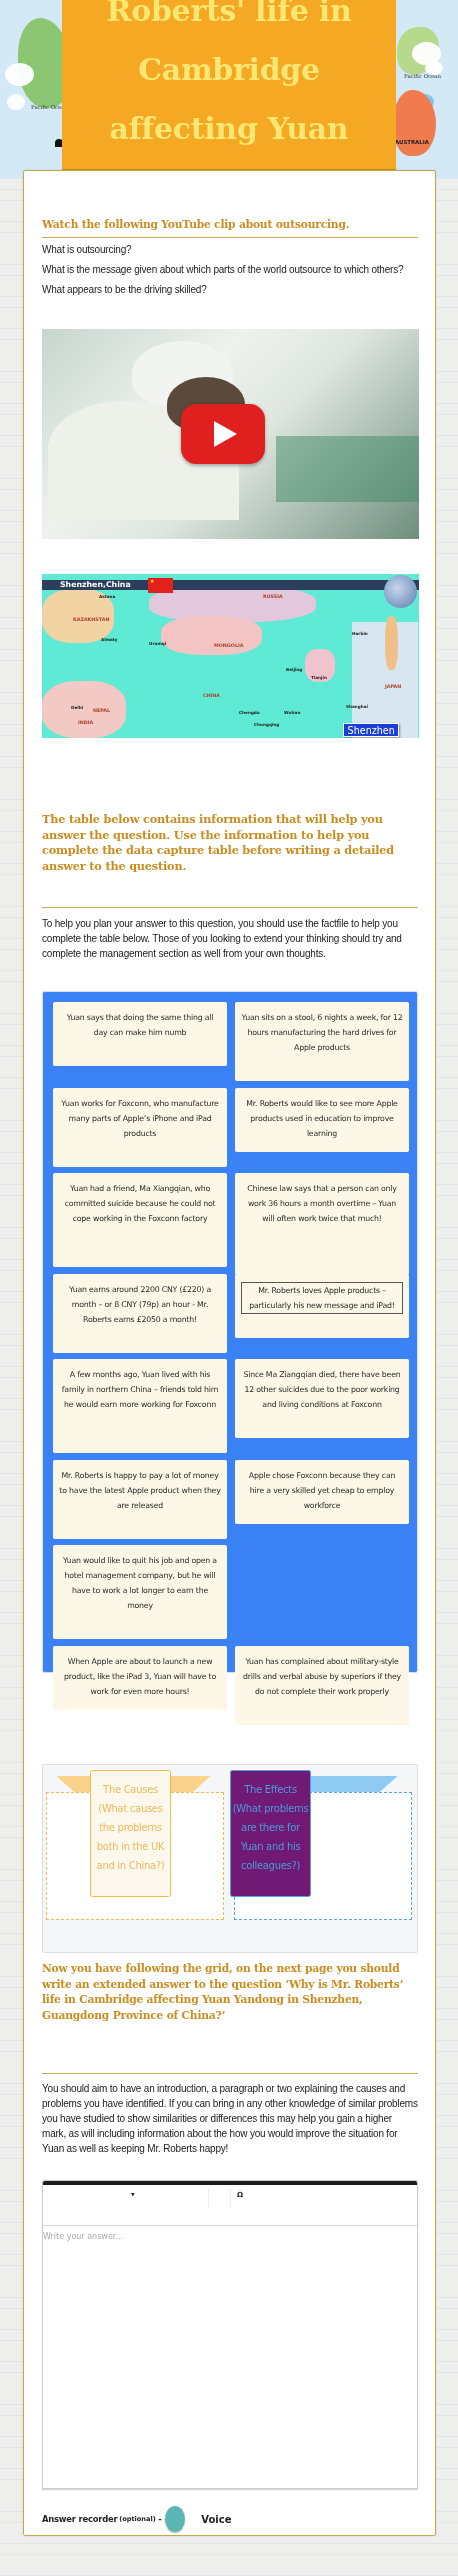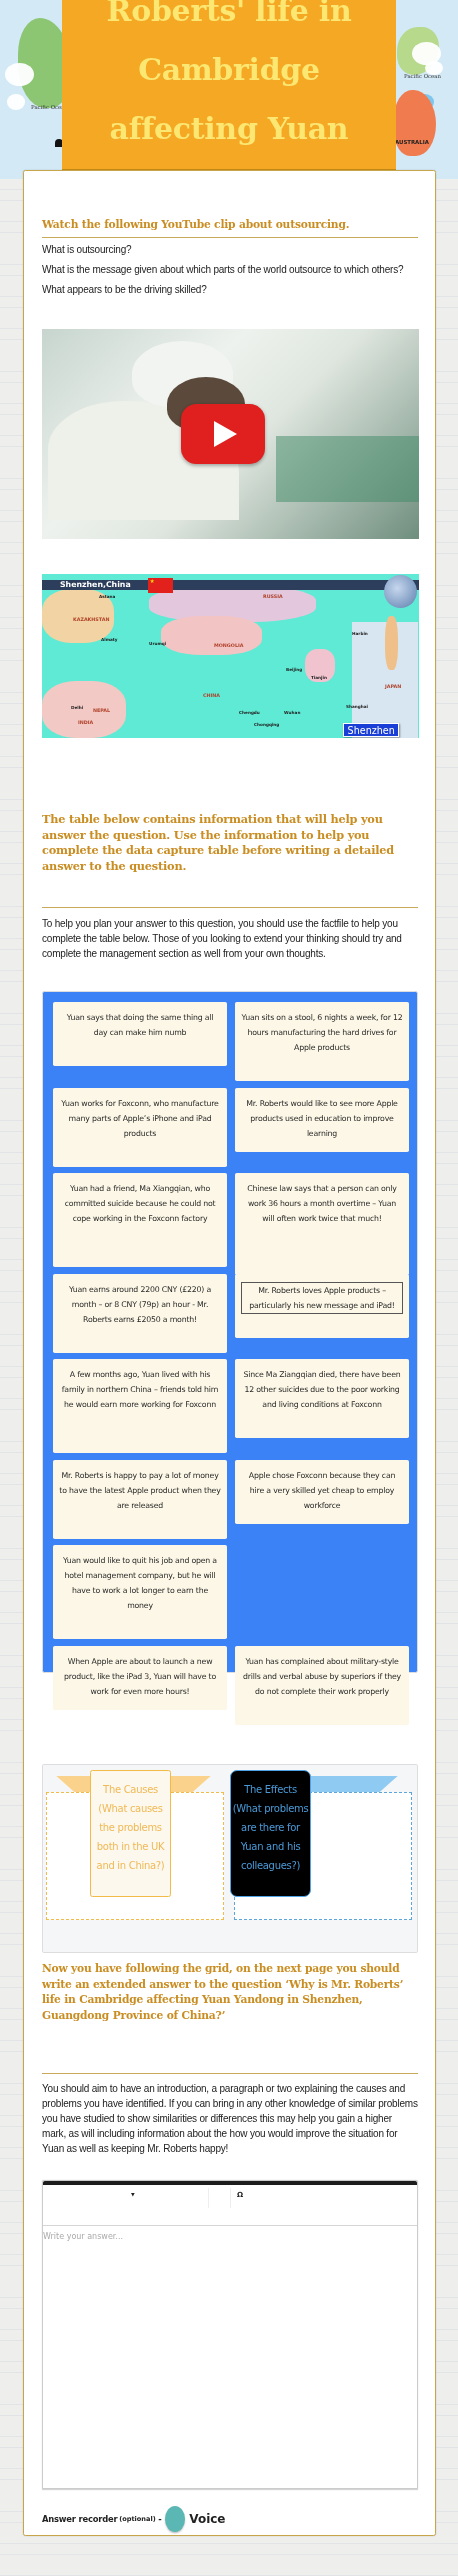--- a/index.html
+++ b/index.html
@@ -138,21 +138,21 @@
   .ribbon { position: absolute; top: 10.7px; width: 155px; height: 33px; }
   .ribbon.causes { left: 13px; background: #fbd28c; clip-path: polygon(0 0, 100% 0, 88% 50%, 100% 100%, 0 100%, 12% 50%); }
   .ribbon.effects { left: 200px; background: #8fcaf2; clip-path: polygon(0 0, 100% 0, 88% 50%, 100% 100%, 0 100%, 12% 50%); }
   .ce-label {
     position: absolute; top: 5.4px; width: 81px; height: 127px;
     border: 1.2px solid; border-radius: 2.4px;
     font-family: "DejaVu Sans", sans-serif; font-size: 10px; line-height: 19px;
     text-align: center; padding-top: 8.4px; letter-spacing: -0.3px;
   }
   .ce-label.causes { left: 47px; border-color: #f2bb48; color: #f0b955; background: #fcf8ee; }
-  .ce-label.effects { left: 187px; border-color: #4ea4e6; color: #4a9ad8; background: #000000; border-radius: 7px; }
+  .ce-label.effects { left: 187px; border-color: #4ea4e6; color: #4a9ad8; background: #701a75; }
   .editor {
     position: absolute; left: 18px; top: 2009px; width: 376px; height: 309px;
     border: 0.6px solid #ccc; background: #fff; border-radius: 1.8px 1.8px 0 0;
     box-shadow: 0 0.6px 1.2px rgba(0,0,0,0.2);
   }
   .editor-topbar { height: 3.6px; background: #1d1d1d; border-radius: 1.8px 1.8px 0 0; }
   .toolbar { position: relative; height: 41px; border-bottom: 1.2px solid #d5d5d5; }
   .tb-sep { position: absolute; top: 3.6px; width: 0.6px; height: 20px; background: #eee; }
   .tb-caret { position: absolute; left: 88px; top: 7.2px; font-size: 4.8px; color: #222; }
   .tb-omega { position: absolute; left: 194px; top: 5.4px; font-size: 7.2px; font-weight: bold; color: #222; }
@@ -160,21 +160,21 @@
     position: absolute; left: 0; top: 45px; width: 375px; height: 263px;
     border: none; outline: none; resize: none; padding: 6px 0 0 0;
     font-family: "DejaVu Sans", sans-serif; font-size: 8px; color: #222; background: transparent;
   }
   .editor-area::placeholder { color: #aaa; }
   .recorder { position: absolute; left: 18px; top: 2335px; display: flex; align-items: center; font-family: "DejaVu Sans", sans-serif; color: #222; }
   .rec-label { font-weight: bold; font-size: 8.4px; letter-spacing: -0.2px; }
   .rec-optional { font-size: 6.6px; font-weight: bold; margin-left: 1.8px; }
   .rec-dash { font-weight: bold; margin: 0 3.6px 0 2.4px; font-size: 8.4px; }
   .rec-btn { width: 20px; height: 26px; border-radius: 50%; background: #5ab7b4; border: none; box-shadow: 0 1.2px 1.8px rgba(0,0,0,0.25); cursor: pointer; }
-  .rec-voice { font-weight: bold; font-size: 12px; margin-left: 4px; }
+  .rec-voice { font-weight: bold; font-size: 10px; margin-left: 16px; }
 </style>
 </head>
 <body>
 
 <div class="hero-bg">
   <div class="deco land-l"></div>
   <div class="deco cloud" style="left:4.8px;top:63px;width:29px;height:23px;"></div>
   <div class="deco cloud" style="left:7.2px;top:94px;width:18px;height:15.5px;"></div>
   <div class="deco ocean-label" style="left:31px;top:104px;">Pacific Ocean</div>
   <div class="deco" style="left:55px;top:139px;width:8.4px;height:8.4px;background:#111;border-radius:50% 50% 0 0;"></div>

